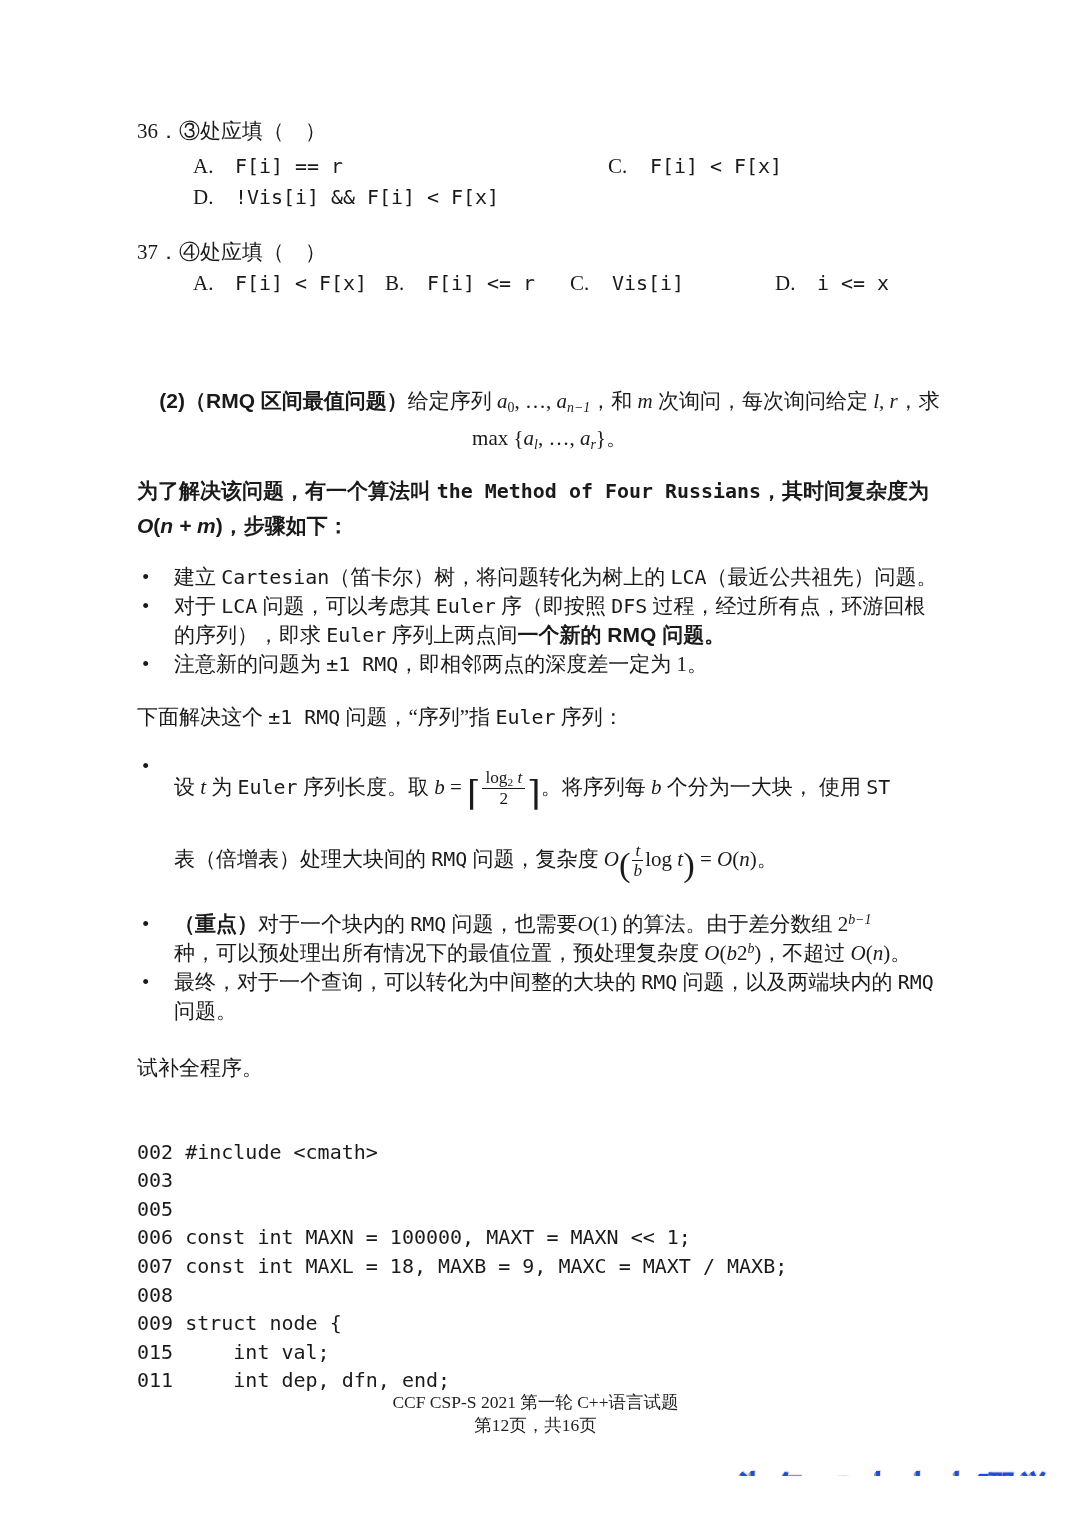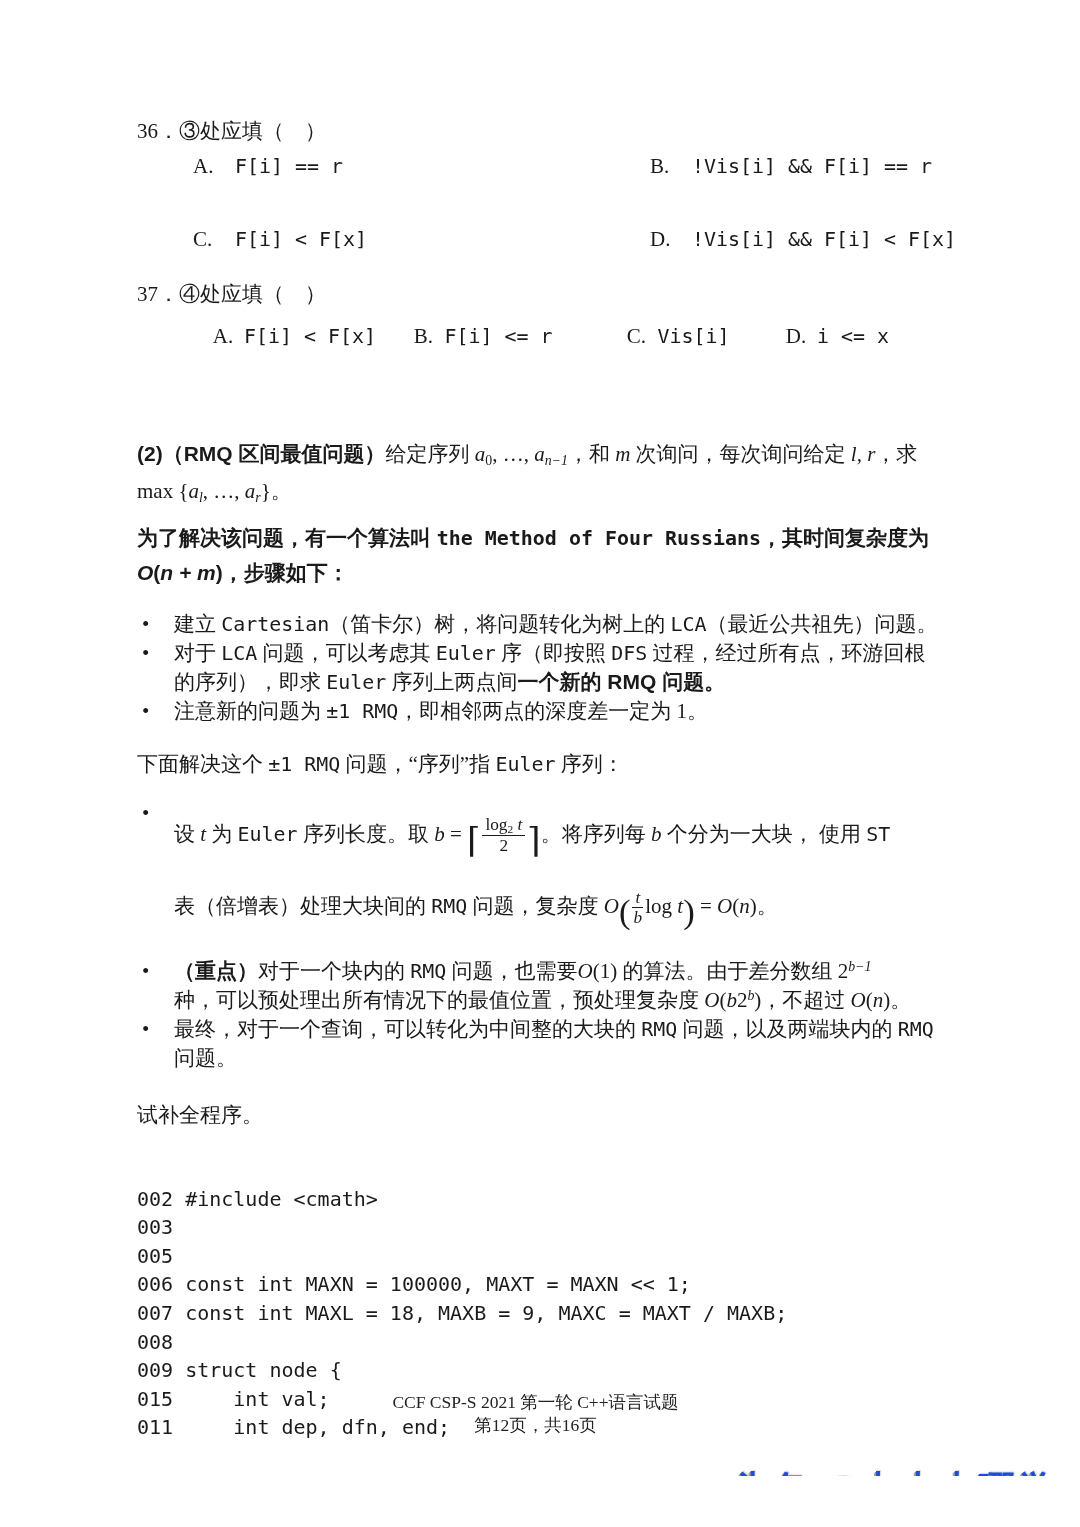--- a/index.html
+++ b/index.html
@@ -19,31 +19,31 @@
   .b{font-family:"Liberation Sans","DejaVu Sans",sans-serif;font-weight:700;}
   .b.mono, .b .mono{font-family:"DejaVu Sans Mono","Liberation Mono",monospace;}
   .it{font-style:italic;}
   .sub{font-size:0.66em;vertical-align:-0.28em;}
   .sup{font-size:0.66em;vertical-align:0.5em;}
   .big{font-size:1.65em;vertical-align:-0.3em;line-height:1;font-weight:400;}
   .frac{display:inline-block;vertical-align:-0.62em;text-align:center;font-size:0.82em;line-height:1.12;margin:16px 2px;}
   .frac .num{display:block;border-bottom:1.4px solid #1a1a1a;padding:0 3px;}
   .frac .den{display:block;}
   .qheading{line-height:30px;}
-  .optgrid{display:grid;grid-template-columns:415px 1fr;padding-left:56px;margin-top:5px;gap:42px;}
+  .optgrid{display:grid;grid-template-columns:415px 1fr;padding-left:56px;margin-top:5px;}
   .optgrid .opt{line-height:31px;}
-  .optrow{display:flex;padding-left:56px;margin-top:12px;text-align:center;}
+  .optrow{display:flex;padding-left:56px;margin-top:1px;}
   .optrow .opt{line-height:31px;}
   .optrow .opt:nth-child(1){width:192px;}
   .optrow .opt:nth-child(2){width:185px;}
   .optrow .opt:nth-child(3){width:205px;}
   .optlabel{display:inline-block;width:42px;font-family:"Liberation Serif","DejaVu Serif",serif;}
   #q37-h{margin-top:24px;}
-  #p-problem{margin-top:84px;line-height:1.72;}
-  #p-method{margin-top:12px;line-height:1.58;}
+  #p-problem{margin-top:84px;line-height:1.72;text-align:center;}
+  #p-method{margin-top:18px;line-height:1.58;}
   .bullets{margin-top:20px;}
   .bullet{display:flex;line-height:1.38;}
   .bullet .dot{width:37px;padding-left:5px;box-sizing:border-box;}
   .bullet .btext{flex:1;}
   #p-solve{margin-top:24px;line-height:1.38;}
   #b-st{margin-top:10px;}
   #b-st .btext{line-height:1.6;}
   #b-key{margin-top:14px;}
   #p-complete{margin-top:28px;}
   .codeblock{margin-top:54px;font-family:"DejaVu Sans Mono","Liberation Mono",monospace;font-size:20px;}
@@ -58,21 +58,20 @@
   }
 </style>
 </head>
 <body>
 
 <div class="page">
 
   <div class="qheading" id="q36-h">36．③处应填（　）</div>
   <div class="optgrid">
       <div class="opt"><span class="optlabel">A.</span><span class="opttext mono">F[i] == r</span></div>
-      <div class="opt"><span class="optlabel">B.</span><span class="opttext mono">!Vis[i] &amp;&amp; F[i] == r</span></div>
       <div class="opt"><span class="optlabel">C.</span><span class="opttext mono">F[i] &lt; F[x]</span></div>
       <div class="opt"><span class="optlabel">D.</span><span class="opttext mono">!Vis[i] &amp;&amp; F[i] &lt; F[x]</span></div>
     </div>
 
   <div class="qheading" id="q37-h">37．④处应填（　）</div>
   <div class="optrow">
       <div class="opt"><span class="optlabel">A.</span><span class="opttext mono">F[i] &lt; F[x]</span></div>
       <div class="opt"><span class="optlabel">B.</span><span class="opttext mono">F[i] &lt;= r</span></div>
       <div class="opt"><span class="optlabel">C.</span><span class="opttext mono">Vis[i]</span></div>
       <div class="opt"><span class="optlabel">D.</span><span class="opttext mono">i &lt;= x</span></div>

